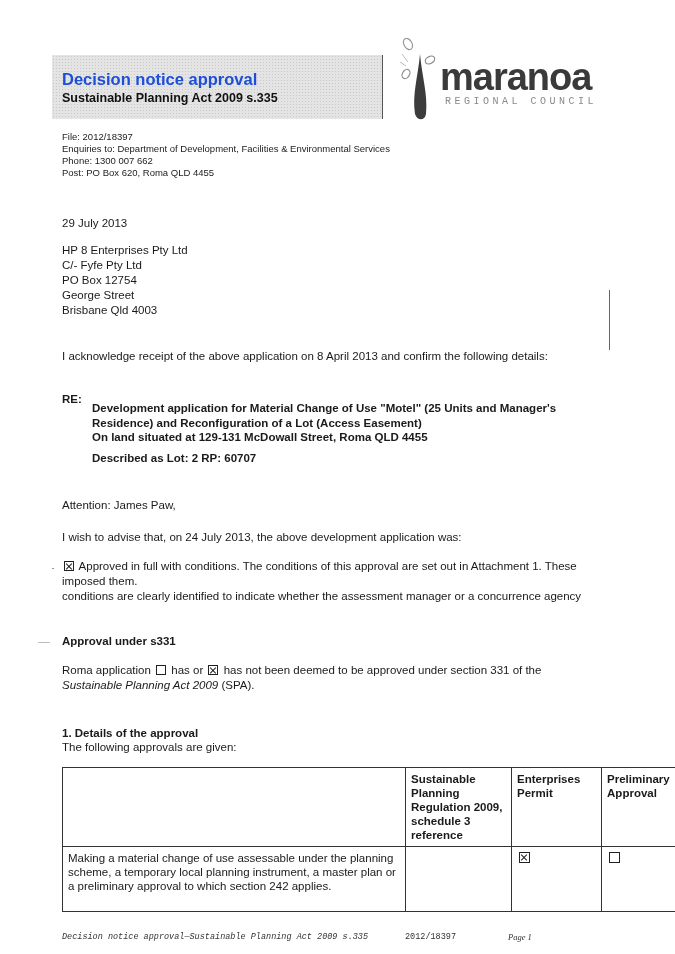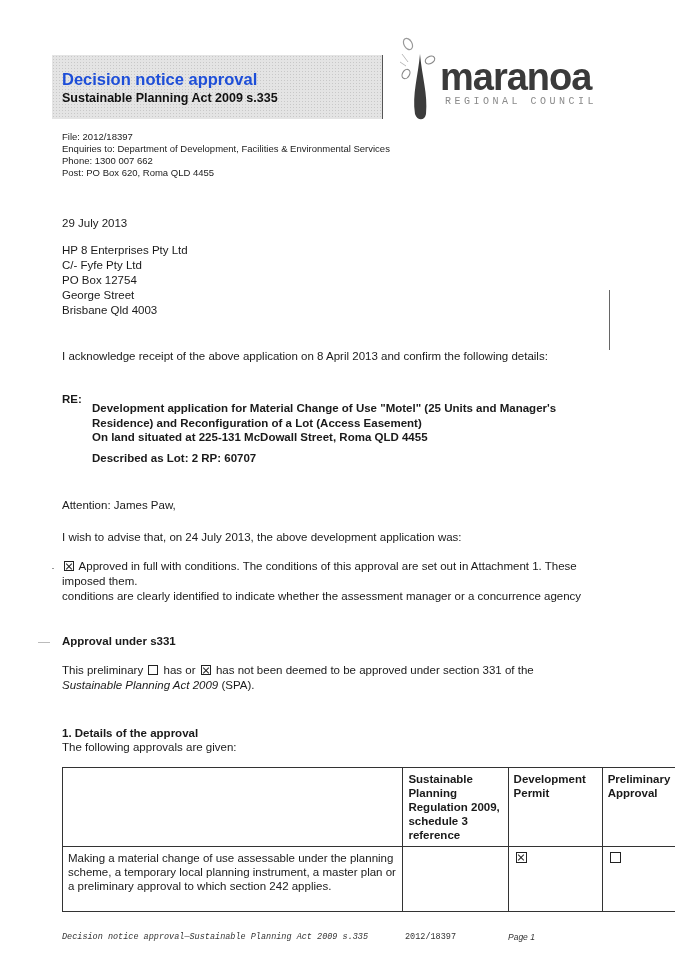--- a/index.html
+++ b/index.html
@@ -35,21 +35,21 @@
   table.approvals {
     position: absolute; left: 62px; top: 767px; width: 624px; border-collapse: collapse;
     font-size: 11.5px; line-height: 14px;
   }
   table.approvals td, table.approvals th {
     border: 1px solid #333; vertical-align: top; padding: 4px 5px; text-align: left;
   }
   table.approvals th { font-weight: bold; height: 65px; }
   .footer { left: 62px; top: 932px; font-family: "Liberation Mono", monospace; font-size: 8.5px; color: #333; font-style: italic; }
   .footer-file { left: 405px; top: 932px; font-family: "Liberation Mono", monospace; font-size: 8.5px; color: #333; }
-  .footer-page { left: 508px; top: 932px; font-family: Liberation Sans, sans-serif; font-size: 8.5px; color: #333; font-style: italic; text-align: right; }
+  .footer-page { left: 508px; top: 932px; font-family: Liberation Serif, serif; font-size: 8.5px; color: #333; font-style: italic; text-align: right; }
   .speck { width: 2px; height: 1px; background: #999; }
 </style>
 </head>
 <body>
 
 <div class="abs header-box"></div>
 <div class="abs header-title">Decision notice approval</div>
 <div class="abs header-sub">Sustainable Planning Act 2009 s.335</div>
 
 <svg class="abs" style="left:398px;top:32px;" width="42" height="90">
@@ -81,55 +81,55 @@
 
 <div class="abs vline-right"></div>
 
 <div class="abs body" style="left:62px;top:349px;">I acknowledge receipt of the above application on 8 April 2013 and confirm the following details:</div>
 
 <div class="abs body bold" style="left:62px;top:392px;">RE:</div>
 <div class="abs body bold" style="left:92px;top:392px;margin-top:9px;">
   <div>Development application for Material Change of Use "Motel" (25 Units and Manager's</div>
   <div>Residence) and Reconfiguration of a Lot (Access Easement)</div>
 </div>
-<div class="abs body bold" style="left:92px;top:430px;">On land situated at 225-131 McDowall Street, Roma QLD 4455</div>
+<div class="abs body bold" style="left:92px;top:430px;">On land situated at 129-131 McDowall Street, Roma QLD 4455</div>
 <div class="abs body bold" style="left:92px;top:451px;">Described as Lot: 2 RP: 60707</div>
 
 <div class="abs body" style="left:62px;top:498px;">Attention: James Paw,</div>
 <div class="abs body" style="left:62px;top:530px;">I wish to advise that, on 24 July 2013, the above development application was:</div>
 
 <div class="abs body" style="left:62px;top:559px;width:550px;">
   <div><span class="cb checked"></span> <span>Approved in full with conditions. The conditions of this approval are set out in Attachment 1. These</span></div>
   <div>imposed them.</div>
   <div>conditions are clearly identified to indicate whether the assessment manager or a concurrence agency</div>
 </div>
 <div class="abs speck" style="left:52px;top:568px;"></div>
 
 <div class="abs speck" style="left:38px;top:642px;width:12px;background:#bbb;"></div>
 <div class="abs body bold" style="left:62px;top:634px;">Approval under s331</div>
 <div class="abs body" style="left:62px;top:663px;width:540px;">
   <div>
-    <span>This preliminary</span>
+    <span>Roma application</span>
     <span class="cb"></span>
     <span>has or</span>
     <span class="cb checked"></span>
     <span>has not been deemed to be approved under section 331 of the</span>
   </div>
   <div><i>Sustainable Planning Act 2009</i> <span>(SPA).</span></div>
 </div>
 
 <div class="abs body bold" style="left:62px;top:726px;">1.   Details of the approval</div>
 <div class="abs body" style="left:62px;top:740px;">The following approvals are given:</div>
 
 <table class="approvals">
   <tbody>
       <tr>
     <th style="width:290px;"></th>
     <th style="width:82px;">Sustainable Planning Regulation 2009, schedule 3 reference</th>
-    <th style="width:68px;">Development Permit</th>
+    <th style="width:68px;">Enterprises Permit</th>
     <th style="width:60px;">Preliminary Approval</th>
   </tr>
   <tr>
     <td style="height:56px;">Making a material change of use assessable under the planning scheme, a temporary local planning instrument, a master plan or a preliminary approval to which section 242 applies.</td>
     <td></td>
     <td><span class="cb checked" style="width:11px;height:11px;"></span></td>
     <td><span class="cb" style="width:11px;height:11px;"></span></td>
   </tr>
 </tbody>
   </table>

